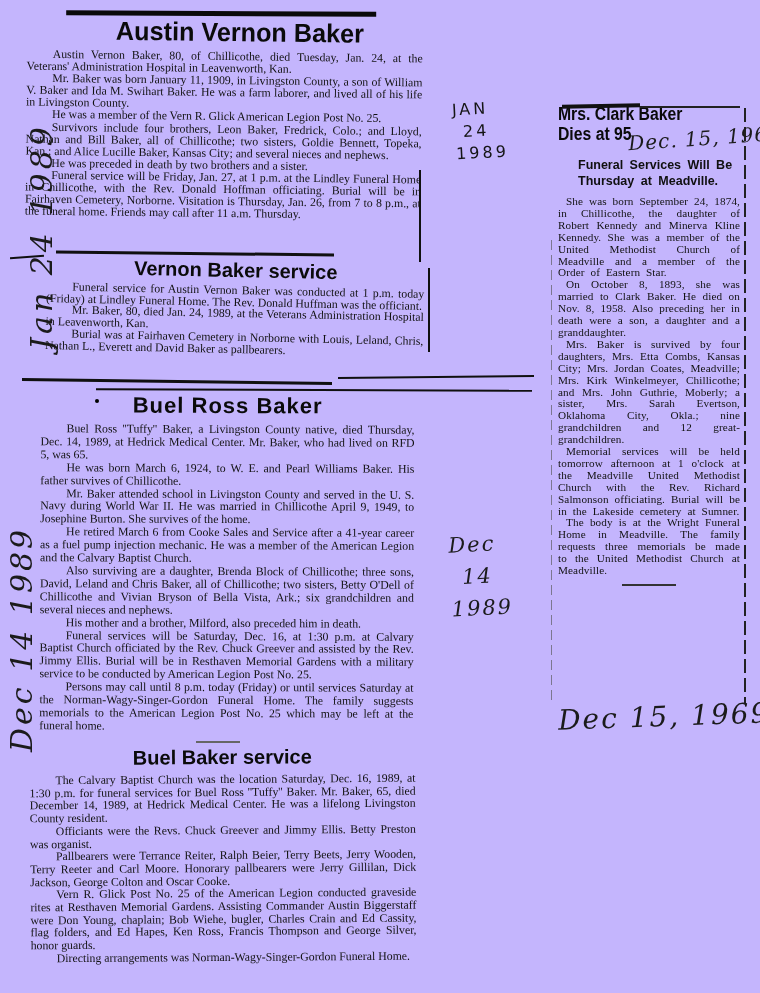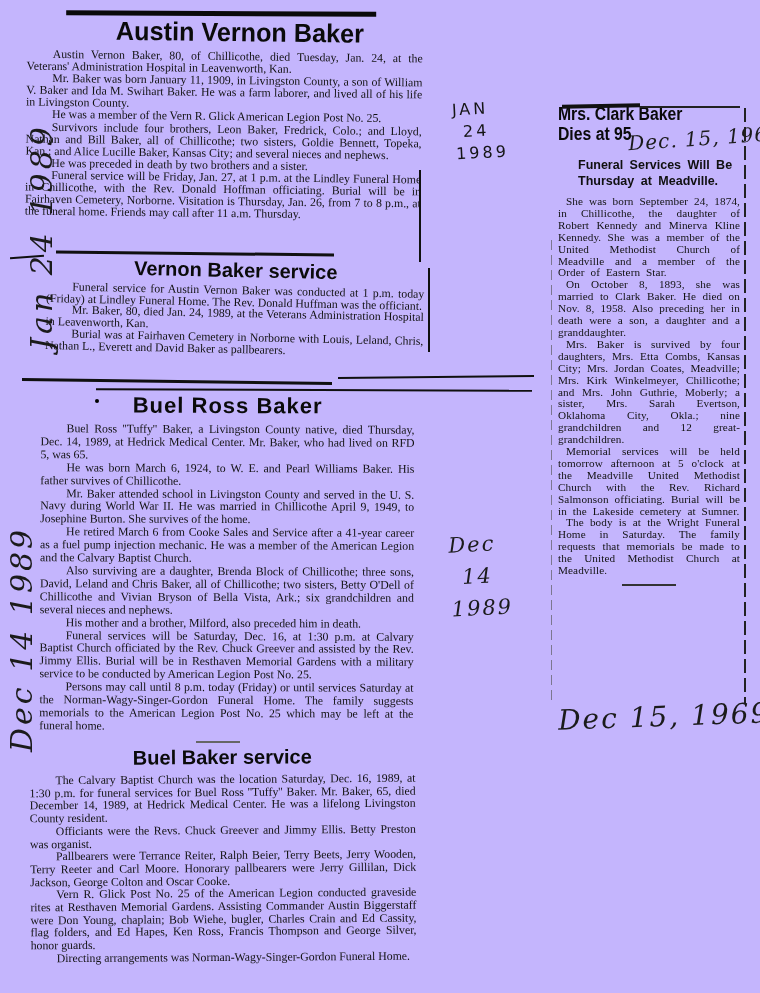--- a/index.html
+++ b/index.html
@@ -150,22 +150,22 @@
   <div class="clip" id="clip-clark">
     <div class="clark-title">Mrs. Clark Baker</div>
     <div class="clark-title">Dies at 95</div>
     <div class="clark-sub">
       <div>Funeral Services Will Be</div>
       <div>Thursday at Meadville.</div>
     </div>
     <p>She was born September 24, 1874, in Chillicothe, the daughter of Robert Kennedy and Minerva Kline Kennedy. She was a member of the United Methodist Church of Meadville and a member of the Order of Eastern Star.</p>
     <p class="gap">On October 8, 1893, she was married to Clark Baker. He died on Nov. 8, 1958. Also preceding her in death were a son, a daughter and a granddaughter.</p>
     <p class="gap">Mrs. Baker is survived by four daughters, Mrs. Etta Combs, Kansas City; Mrs. Jordan Coates, Meadville; Mrs. Kirk Winkelmeyer, Chillicothe; and Mrs. John Guthrie, Moberly; a sister, Mrs. Sarah Evertson, Oklahoma City, Okla.; nine grandchildren and 12 great-grandchildren.</p>
-    <p class="gap">Memorial services will be held tomorrow afternoon at 5 o'clock at the Meadville United Methodist Church with the Rev. Richard Salmonson officiating. Burial will be in the Lakeside cemetery at Sumner.</p>
-    <p class="gap">The body is at the Wright Funeral Home in Saturday. The family requests that memorials be made to the United Methodist Church at Meadville.</p>
+    <p class="gap">Memorial services will be held tomorrow afternoon at 1 o'clock at the Meadville United Methodist Church with the Rev. Richard Salmonson officiating. Burial will be in the Lakeside cemetery at Sumner.</p>
+    <p class="gap">The body is at the Wright Funeral Home in Meadville. The family requests three memorials be made to the United Methodist Church at Meadville.</p>
     <div class="endrule"></div>
   </div>
 
   <div class="abs rule" id="sep1-a"></div>
   <div class="abs rule" id="sep1-b"></div>
   <div class="abs rule" id="sep2-a"></div>
   <div class="abs rule" id="sep2-b"></div>
   <div class="abs rule" id="sep2-c"></div>
   <div class="abs" id="sep3"></div>
   <div class="abs rule" id="vrule-1"></div>

